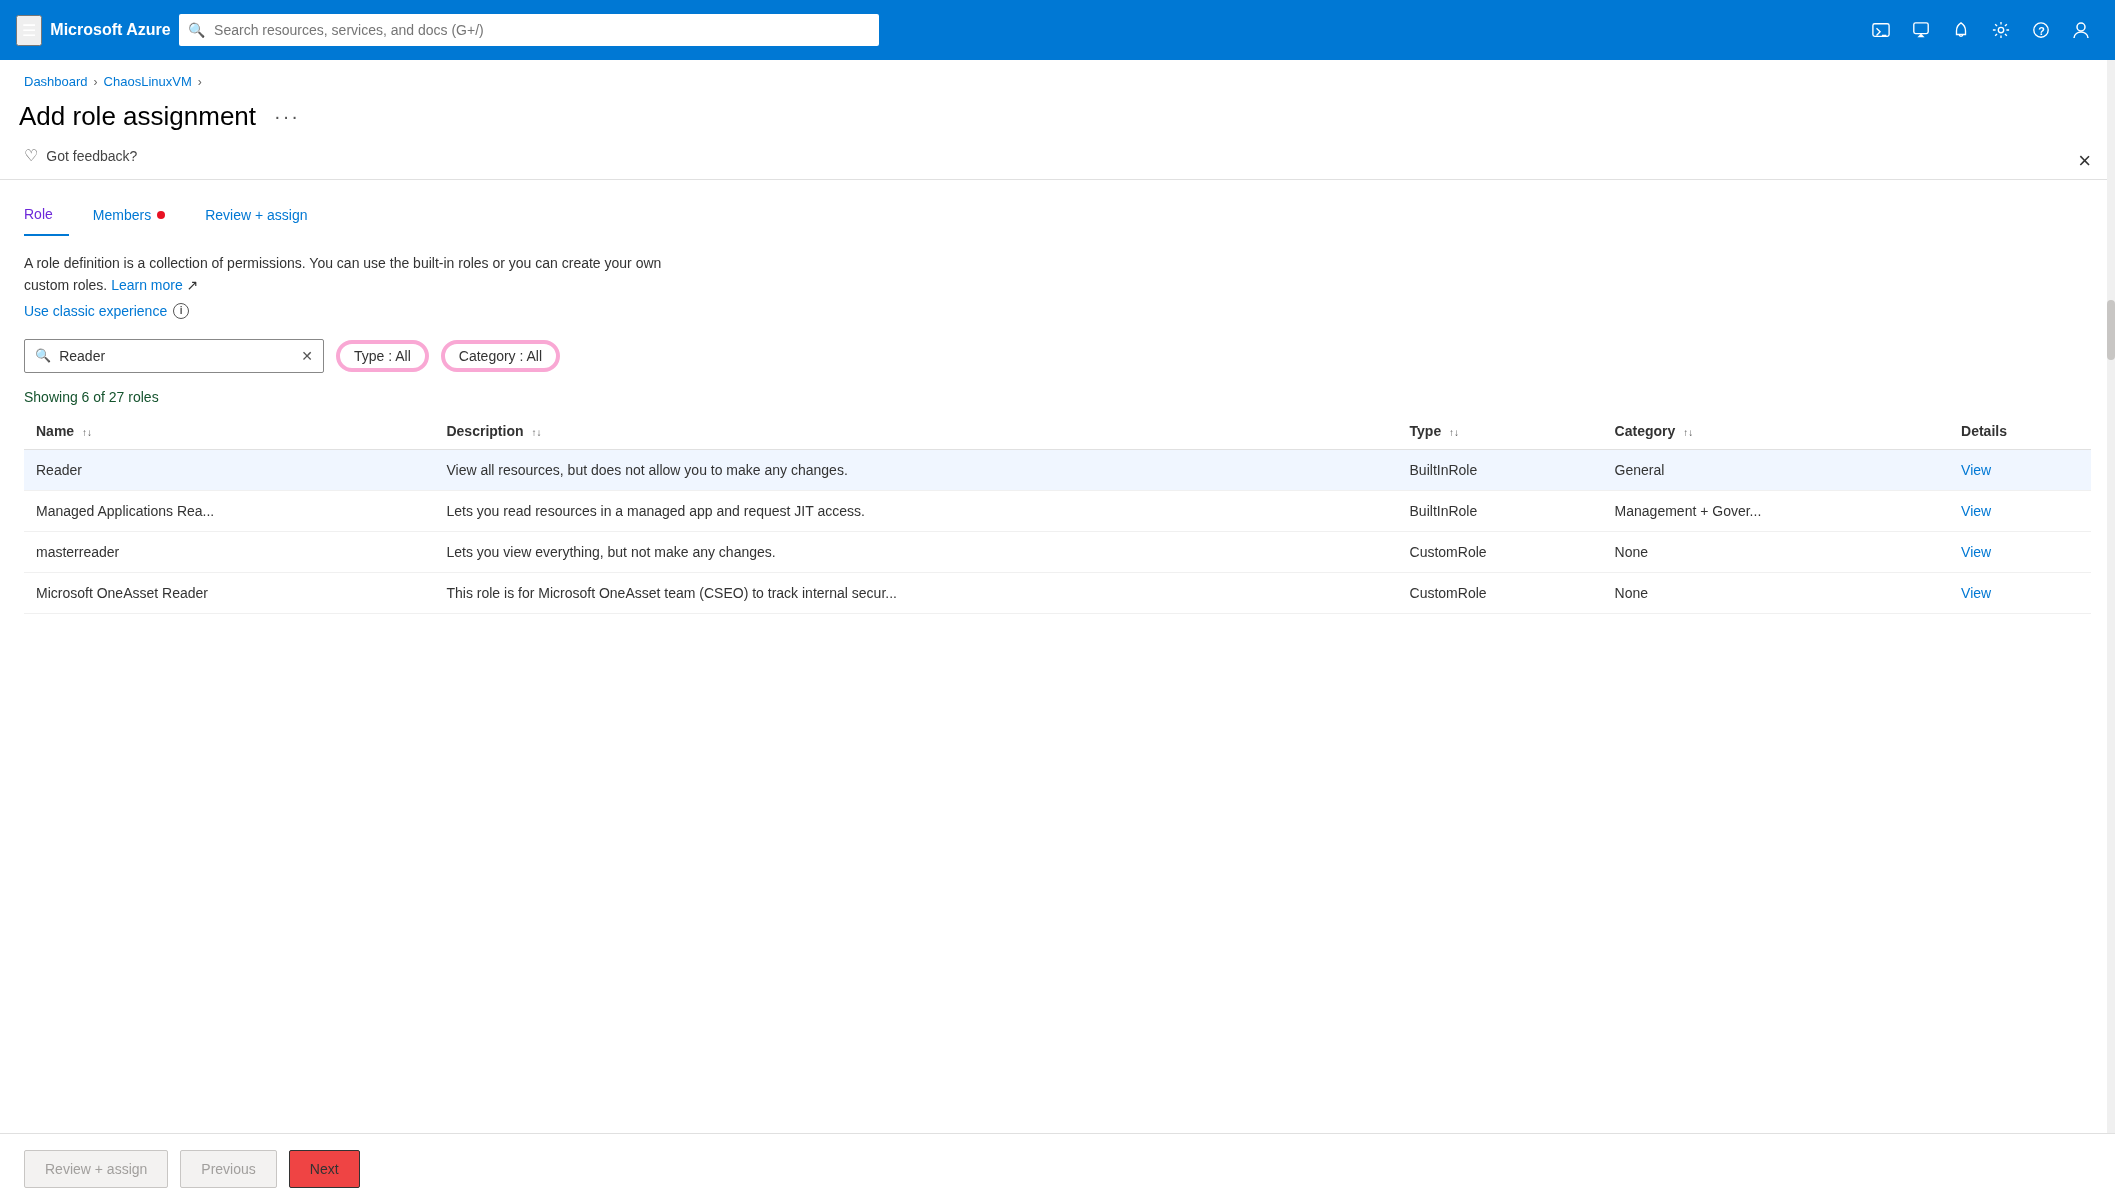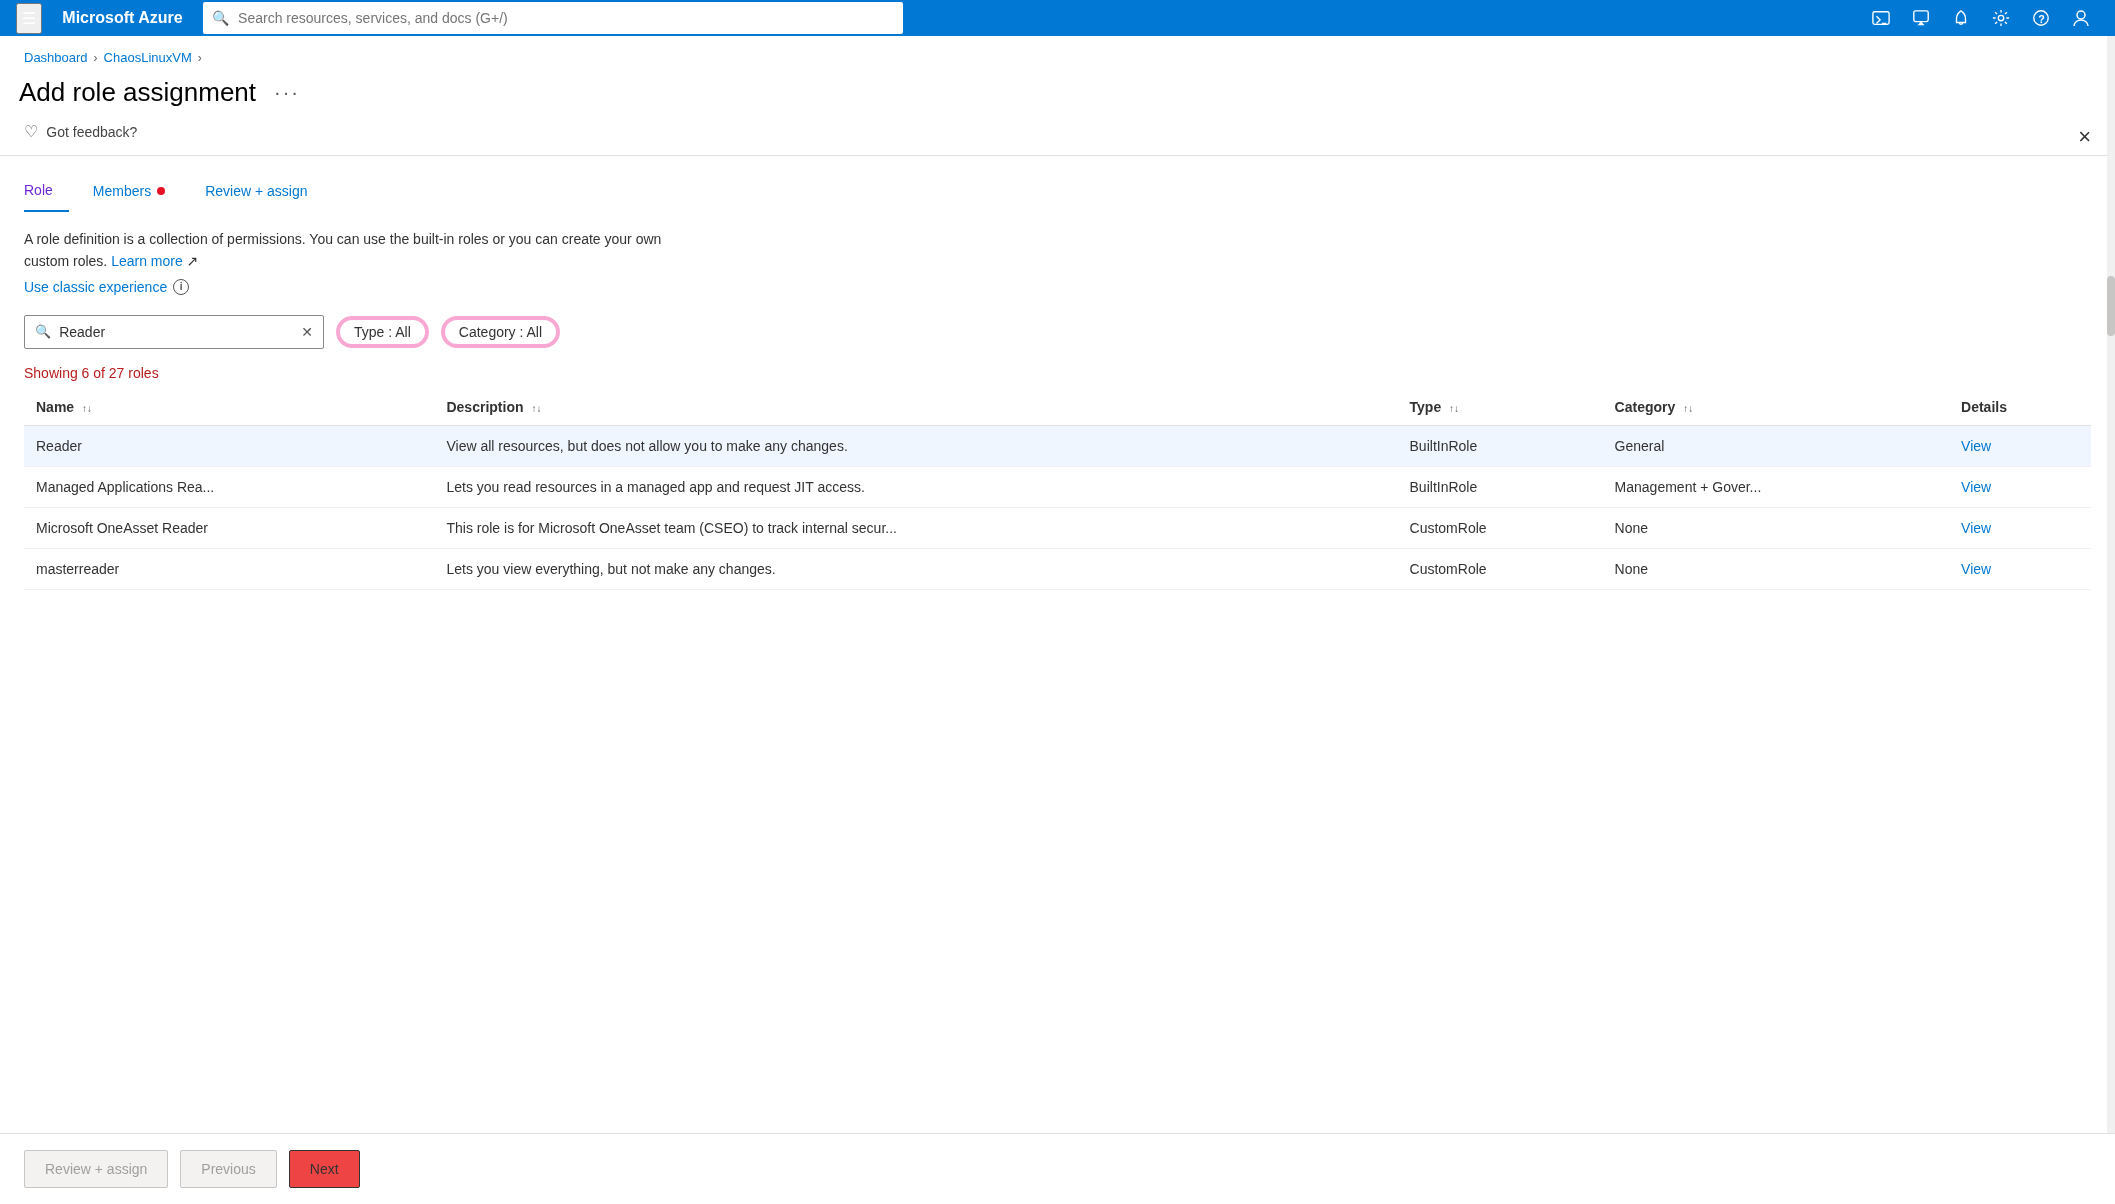--- a/index.html
+++ b/index.html
@@ -1,25 +1,25 @@
 <!DOCTYPE html>
 <html><head>
   <meta charset="utf-8">
   <style>
     * { box-sizing: border-box; margin: 0; padding: 0; }
     body { font-family: 'Segoe UI', sans-serif; font-size: 14px; background: #f3f2f1; }
 
     
     .top-nav {
       background: #0078d4;
-      height: 36px;
+      height: 60px;
       display: flex;
       align-items: center;
       padding: 0 16px;
-      gap: 20px;
+      gap: 8px;
     }
     .nav-hamburger {
       color: white;
       font-size: 16px;
       cursor: pointer;
       padding: 4px;
     }
     .nav-brand {
       color: white;
       font-weight: 600;
@@ -246,21 +246,21 @@
       background: white;
       font-size: 14px;
       color: #333;
       gap: 4px;
     }
 
     
     .showing-count {
       padding: 0 24px 8px 24px;
       font-size: 14px;
-      color: #b91c1c;
+      color: #14532d;
     }
 
     
     .role-table {
       width: 100%;
       border-collapse: collapse;
       padding: 0 24px;
     }
     .table-wrapper {
       padding: 0 24px;
@@ -496,33 +496,33 @@
       <td><a href="#" class="view-link">View</a></td>
     </tr>
           <tr>
       <td>Managed Applications Rea...</td>
       <td>Lets you read resources in a managed app and request JIT access.</td>
       <td>BuiltInRole</td>
       <td>Management + Gover...</td>
       <td><a href="#" class="view-link">View</a></td>
     </tr>
           <tr>
+      <td>masterreader</td>
+      <td>Lets you view everything, but not make any changes.</td>
+      <td>CustomRole</td>
+      <td>None</td>
+      <td><a href="#" class="view-link">View</a></td>
+    </tr>
+          <tr>
       <td>Microsoft OneAsset Reader</td>
       <td>This role is for Microsoft OneAsset team (CSEO) to track internal secur...</td>
       <td>CustomRole</td>
       <td>None</td>
       <td><a href="#" class="view-link">View</a></td>
     </tr>
-          <tr>
-      <td>masterreader</td>
-      <td>Lets you view everything, but not make any changes.</td>
-      <td>CustomRole</td>
-      <td>None</td>
-      <td><a href="#" class="view-link">View</a></td>
-    </tr>
         </tbody>
     </table>
   </div>
 
   <div class="scroll-hint">
     <div class="scroll-thumb"></div>
   </div>
 
   <div class="footer">
     <button class="btn btn-default" disabled="">Review + assign</button>

